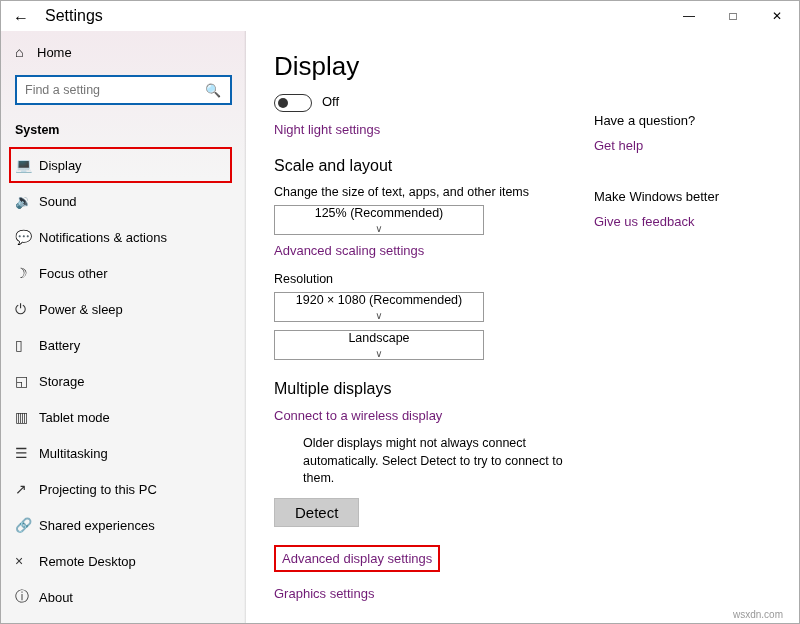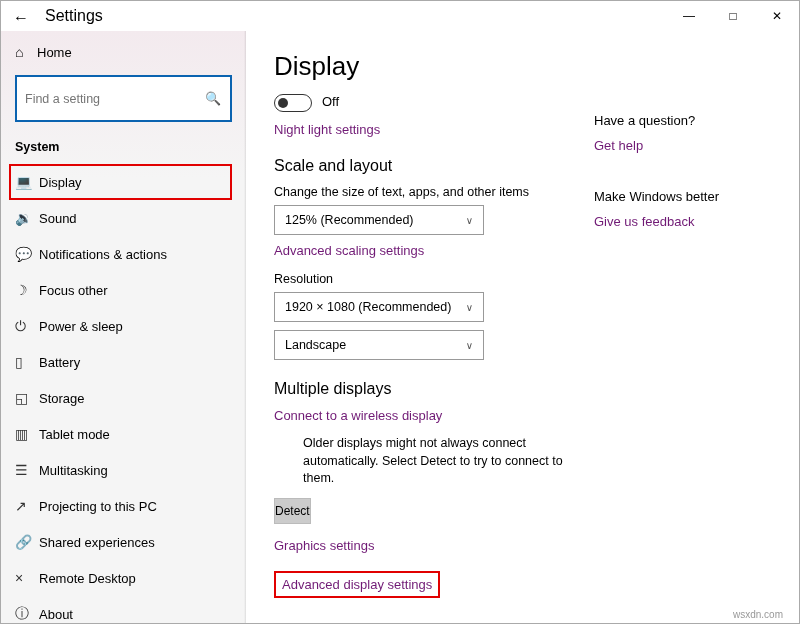--- a/index.html
+++ b/index.html
@@ -8,43 +8,43 @@
 .titlebar { height: 30px; display: flex; align-items: center; padding-left: 8px; }
 .titlebar .back { width: 24px; text-align: center; font-size: 16px; cursor: pointer; }
 .titlebar .title { margin-left: 12px; font-size: 16px; }
 .winbtns { margin-left: auto; display: flex; }
 .winbtn { width: 44px; height: 30px; display: flex; align-items: center; justify-content: center; font-size: 12px; cursor: pointer; }
 .body { display: flex; flex: 1; overflow: hidden; }
 .sidebar { width: 245px; background: linear-gradient(to bottom,#f3eaee 0,#f5f5f5 25%,#f5f5f5 100%); padding: 6px 14px; overflow: hidden; position: relative; }
 .side-divider { position: absolute; right: 0; top: 0; bottom: 0; width: 2px; background: linear-gradient(to right, transparent, rgba(0,0,0,.1)); }
 .home-row { display: flex; align-items: center; height: 30px; margin-bottom: 8px; }
 .home-row .icon { width: 22px; text-align: left; font-size: 14px; }
-.search-box { border: 2px solid #0a63b0; height: 47px; display: flex; align-items: center; padding: 0 8px; background: #fff; margin-bottom: 18px; }
+.search-box { border: 2px solid #0a63b0; height: 30px; display: flex; align-items: center; padding: 0 8px; background: #fff; margin-bottom: 18px; }
 .search-box input { border: none; outline: none; flex: 1; font-size: 12.5px; color: #666; background: transparent; }
 .search-box .sicon { color: #0a63b0; font-size: 13px; }
 .hdr { font-weight: 600; font-size: 12.5px; margin-bottom: 10px; }
 .nav { list-style: none; }
 .nav li { display: flex; align-items: center; height: 36px; cursor: pointer; }
 .nav li .icon { width: 24px; font-size: 14px; color: #333; }
 .nav li span.lbl { font-size: 13px; }
 .highlight-red { border: 2px solid #e10000; padding: 0 4px; margin-left: -6px; }
 .main { flex: 1; padding: 20px 0 20px 28px; overflow: hidden; display: flex; }
 .col1 { width: 320px; }
 .col2 { width: 170px; padding-top: 62px; }
 h1 { font-weight: 400; font-size: 26px; margin-bottom: 12px; }
 .toggle-row { display: flex; margin-bottom: 10px; }
 .toggle { width: 38px; height: 18px; border: 1px solid #333; border-radius: 10px; position: relative; margin-right: 10px; }
 .toggle .knob { width: 10px; height: 10px; background: #333; border-radius: 50%; position: absolute; top: 3px; left: 3px; }
 .link { color: #701a75; cursor: pointer; font-size: 13px; display: inline-block; }
 .section-h { font-size: 16px; margin: 20px 0 10px 0; }
 .lbl-small { font-size: 12.5px; margin-bottom: 6px; }
-.dropdown { width: 210px; height: 30px; border: 1px solid #999; display: flex; align-items: center; padding: 0 10px; justify-content: space-between; cursor: pointer; margin-bottom: 8px; font-size: 12.5px; background: #fff; }
+.dropdown { width: 210px; height: 30px; border: 1px solid #999; display: flex; align-items: center; padding: 0 10px; justify-content: space-between; cursor: pointer; margin-bottom: 8px; font-size: 12.5px; background: #fff; flex-direction: column; }
 .chev { font-size: 10px; color: #555; }
 .note { font-size: 12.5px; line-height: 1.4; margin-bottom: 10px; margin-left: 29px; }
-.btn { border: 1px solid #bbb; background: #ccc; padding: 5px 0; font-size: 12px; cursor: pointer; }
+.btn { border: 1px solid #bbb; background: #ccc; padding: 5px 20px; font-size: 15px; cursor: pointer; }
 .mt6 { margin-top: 6px; }
 .box-red-link { border: 2px solid #e10000; padding: 4px 6px; display: inline-block; }
 .q-title { font-size: 13px; margin-bottom: 10px; }
 .attrib { position: absolute; right: 17px; bottom: 4px; font-size: 10px; color: #999; }
 </style>
 </head>
 <body>
 
 <div class="window">
   <div class="titlebar">
@@ -153,25 +153,25 @@
         <div class="dropdown">
           <span>Landscape</span>
           <span class="chev">∨</span>
         </div>
 
         <div class="section-h">Multiple displays</div>
         <span class="link">Connect to a wireless display</span>
         <div class="note" style="margin-top:12px">Older displays might not always connect automatically. Select Detect to try to connect to them.</div>
         <button class="btn">Detect</button>
 
+        <div style="margin-top:18px">
+          <span class="box-red-link link">Advanced display settings</span>
+        </div>
         <div style="margin-top:14px">
           <span class="link">Graphics settings</span>
-        </div>
-        <div style="margin-top:18px">
-          <span class="box-red-link link">Advanced display settings</span>
         </div>
       </div>
 
       <div class="col2">
         <div class="q-title">Have a question?</div>
         <span class="link">Get help</span>
         <div class="q-title" style="margin-top:36px">Make Windows better</div>
         <span class="link">Give us feedback</span>
       </div>
     </div>

